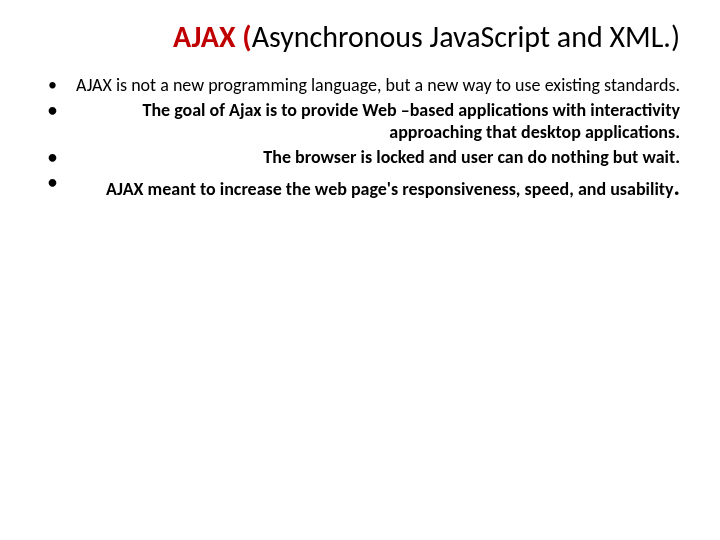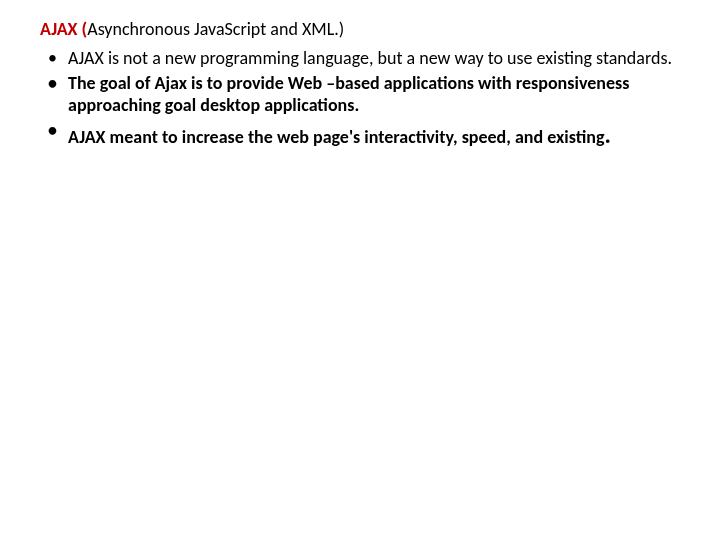--- a/index.html
+++ b/index.html
@@ -9,35 +9,36 @@
     }
     body {
       width: 720px;
       height: 540px;
       background: #ffffff;
       font-family: Calibri, Arial, sans-serif;
       padding: 18px 40px 20px 40px;
       color: #000000;
     }
     .title {
-      text-align: left;
-      font-size: 18px;
-      margin-bottom: 8px;
+      text-align: right;
+      font-size: 30px;
+      margin-bottom: 20px;
       font-weight: normal;
     }
     .title-red {
       color: #c00000;
       font-weight: bold;
     }
     .title-rest {
       color: #000000;
     }
     ul.content-list {
       list-style: none;
       padding-left: 0;
+      text-align: right;
     }
     ul.content-list li {
       position: relative;
       padding-left: 28px;
       font-size: 18px;
       line-height: 1.22;
       margin-bottom: 3px;
       color: #000000;
     }
     ul.content-list li::before {
@@ -60,15 +61,16 @@
   </style>
 </head>
 <body>
 
 <h1 class="title">
   <span class="title-red">AJAX (</span><span class="title-rest">Asynchronous JavaScript and XML</span><span class="title-rest">.)</span>
 </h1>
 
 <ul class="content-list">
 <li class="normal"><span>AJAX is not a new programming language, but a new way to use existing standards.</span></li>
-    <li class="bold"><span>The goal of Ajax is to provide  Web –based applications with responsiveness  approaching goal desktop applications.</span></li>
-    <li class="bold"><span>AJAX meant to increase the web page's interactivity, speed, and existing</span><span class="last-period">.</span></li>
+    <li class="bold"><span>The goal of Ajax is to provide  Web –based applications with interactivity  approaching that desktop applications.</span></li>
+    <li class="bold"><span>The browser is locked and user can do nothing but wait.</span></li>
+    <li class="bold"><span>AJAX meant to increase the web page's responsiveness, speed, and usability</span><span class="last-period">.</span></li>
   </ul>
 
 </body></html>

